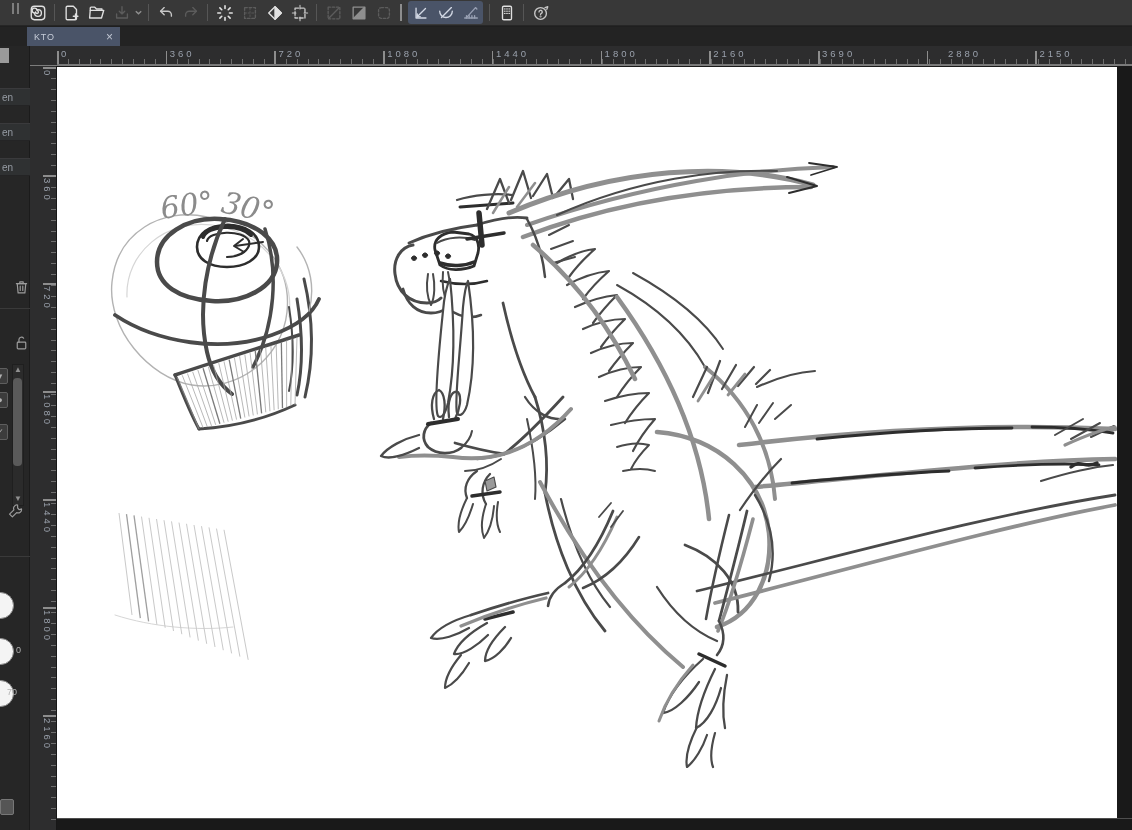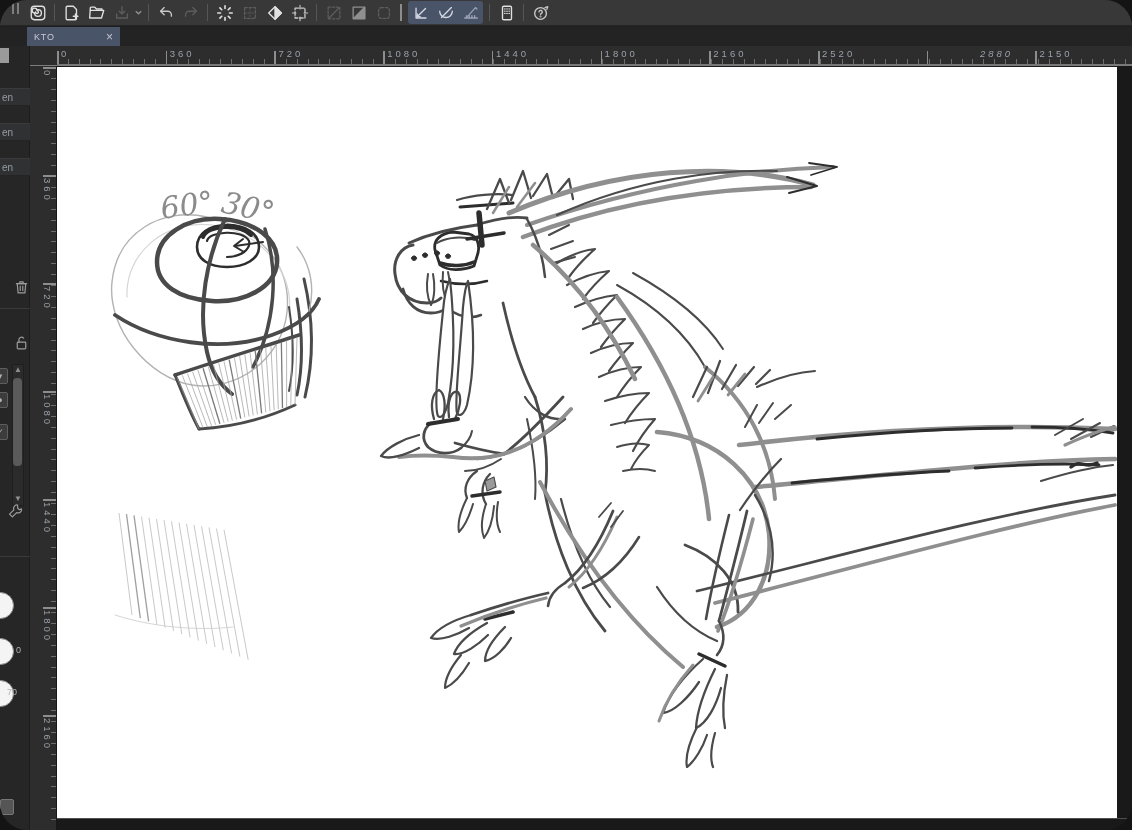--- a/index.html
+++ b/index.html
@@ -1,18 +1,18 @@
 <!DOCTYPE html>
 <html><head>
 <meta charset="utf-8">
 <style>
   html,body{margin:0;padding:0;background:#141414;}
   *{box-sizing:border-box;}
   #app{position:relative;width:1132px;height:830px;background:#1f1f1f;overflow:hidden;
-       font-family:"Liberation Sans",sans-serif;border-radius:27px;}
+       font-family:"Liberation Sans",sans-serif;}
 
   
   #toolbar{position:absolute;left:0;top:0;width:1132px;height:26px;background:#383838;
            border-bottom:1px solid #262626;display:flex;align-items:center;padding-left:12px;}
   .tb-handle{width:7px;height:11px;margin:0 6px 8px 0;border-left:2px solid #7d7d7d;border-right:2px solid #7d7d7d;}
   #toolbar-buttons{display:flex;align-items:center;height:26px;}
   .tb-btn{width:25px;height:23px;display:flex;align-items:center;justify-content:center;border-radius:3px;}
   .tb-btn svg{width:18px;height:18px;stroke:currentColor;fill:none;stroke-width:1.5;stroke-linecap:round;stroke-linejoin:round;}
   .st-enabled{color:#c8c8c8;} .st-bright{color:#e0e0e0;} .st-dim{color:#8f8f8f;} .st-disabled{color:#5c5c5c;}
   .tb-sep{width:1px;height:17px;background:#565656;margin:0 4px;}
@@ -280,23 +280,23 @@
       <div class="h-label" style="left: 248.44px;">720</div>
       <div class="h-major" style="left: 353.16px;"></div>
       <div class="h-label" style="left: 357.16px;">1080</div>
       <div class="h-major" style="left: 461.88px;"></div>
       <div class="h-label" style="left: 465.88px;">1440</div>
       <div class="h-major" style="left: 570.6px;"></div>
       <div class="h-label" style="left: 574.6px;">1800</div>
       <div class="h-major" style="left: 679.32px;"></div>
       <div class="h-label" style="left: 683.32px;">2160</div>
       <div class="h-major" style="left: 788.04px;"></div>
-      <div class="h-label" style="left: 792.04px;">2520</div>
+      <div class="h-label" style="left: 792.04px;">3690</div>
       <div class="h-major" style="left: 896.76px;"></div>
-      <div class="h-label" style="left: 950px; font-style: italic;">2880</div>
+      <div class="h-label" style="left: 918px;">2880</div>
       <div class="h-major" style="left: 1005.48px;"></div>
       <div class="h-label" style="left: 1009.48px;">2150</div>
     </div>
   <div id="vruler">
       <div class="tickband"></div>
       <div class="v-major" style="top: 2px;"></div>
       <div class="v-label" style="top: 5px;">0</div>
       <div class="v-major" style="top: 110px;"></div>
       <div class="v-label" style="top: 113px;">360</div>
       <div class="v-major" style="top: 218px;"></div>

